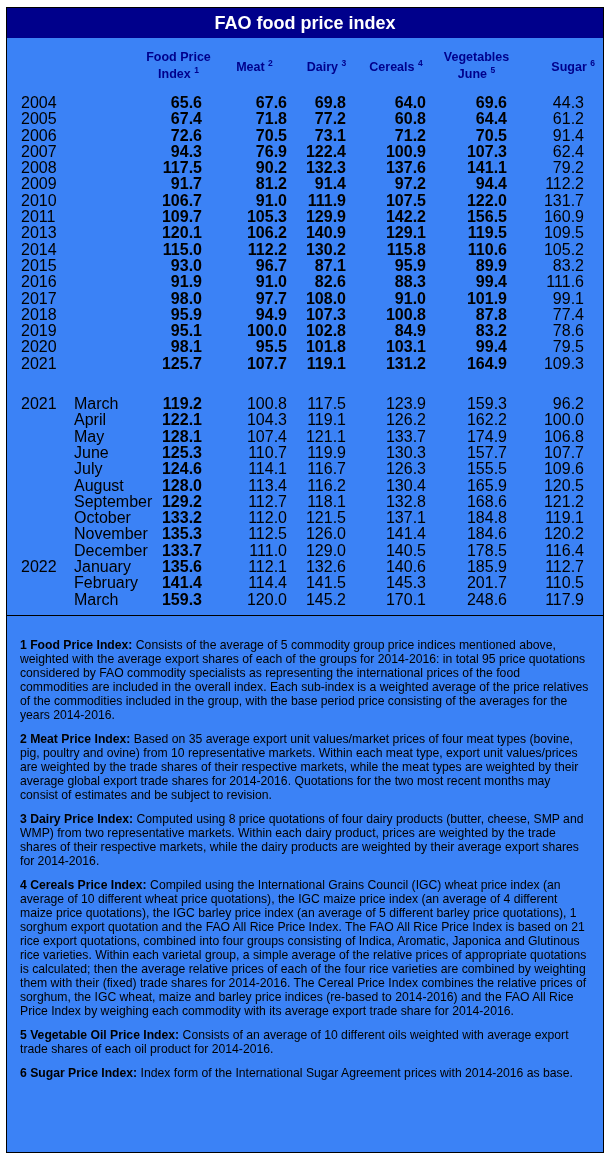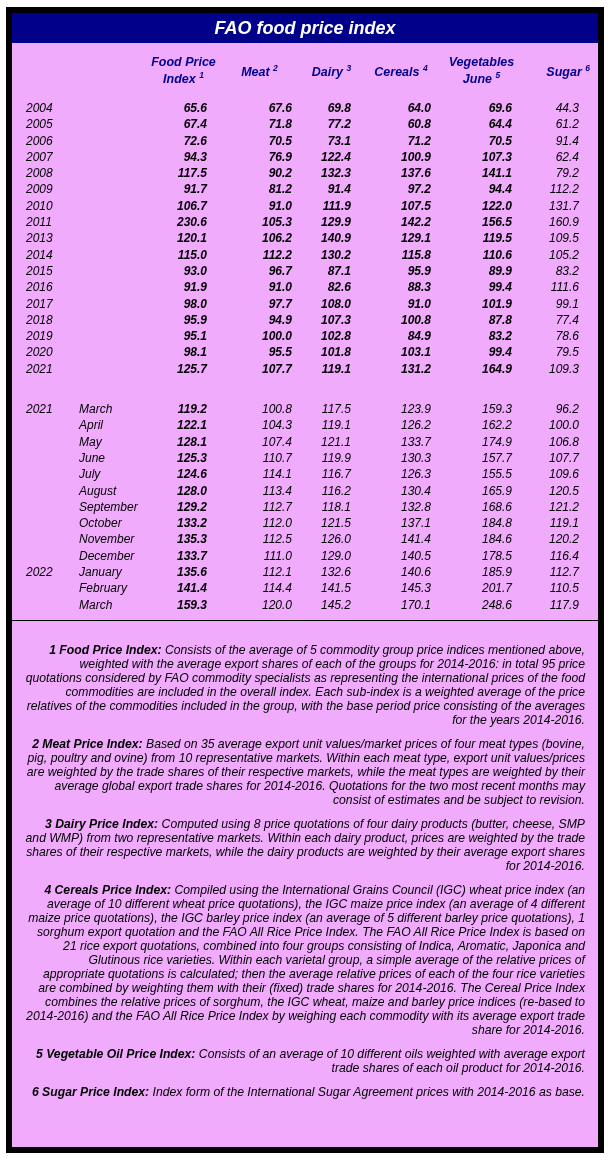--- a/index.html
+++ b/index.html
@@ -4,58 +4,58 @@
 <style>
   * { box-sizing: border-box; }
   html,body { margin:0; padding:0; }
   body {
     width:611px; height:1160px;
     background:#ffffff;
     font-family:"Liberation Sans", sans-serif;
     color:#000;
   }
   .sheet { width:611px; height:1160px; padding:7px 7px 7px 6px; }
-  .frame { border:6px solid #000000; height:100%; overflow:hidden; background:#f0abfc;font-style:italic; }
+  .frame { border:1px solid #000000; height:100%; overflow:hidden; background:#3b82f6; }
 
   .titlebar {
     height:30px; line-height:30px;
     text-align:center; font-weight:bold; font-size:18px;
   }
 
   .grid-cols {
     display:grid;
     grid-template-columns:60px 78px 67px 85px 59px 80px 81px 1fr;
   }
 
   .thead {
     height:57px; align-items:center;
     font-weight:bold; font-size:12.5px; line-height:1.22;
   }
   .th { text-align:center; white-space:nowrap; }
   .th .l { display:block; }
   .th sup { font-size:8.5px; }
   .th-sugar { padding-right:8px;text-align:right; }
 
-  .trow { height:16.3px; line-height:16.3px; font-size:12px; }
+  .trow { height:16.3px; line-height:16.3px; font-size:16px; }
   .cell { white-space:nowrap; overflow:visible; }
   .c-year  { padding-left:14px; }
   .c-month { padding-left:7px; }
   .c-fpi,.c-meat,.c-dairy,.c-cereals,.c-voils,.c-sugar { text-align:right; padding-right:10px; }
   .c-sugar { padding-right:19px; }
 
   .sec-annual .c-fpi, .sec-annual .c-meat, .sec-annual .c-dairy,
   .sec-annual .c-cereals, .sec-annual .c-voils { font-weight:bold; }
   .sec-monthly .c-fpi { font-weight:bold; }
 
   .block-gap { height:24px; }
   .pre-sep-gap { height:7px; }
   .separator { height:1px; background:#000; }
 
   .footnotes { padding:22px 13px 0 13px; font-size:12.2px; line-height:14px; }
-  .footnotes p { margin:0 0 10px 0;text-align:right; }
+  .footnotes p { margin:0 0 10px 0; }
   .fn-label { font-weight:bold; }
 </style>
 </head>
 <body>
 
 <div class="sheet">
   <div class="frame">
 
     <div class="titlebar" style="background: rgb(0, 0, 139); color: rgb(255, 255, 255);">
       <span>FAO food price index</span>
@@ -153,21 +153,21 @@
           <div class="cell c-fpi">106.7</div>
           <div class="cell c-meat">91.0</div>
           <div class="cell c-dairy">111.9</div>
           <div class="cell c-cereals">107.5</div>
           <div class="cell c-voils">122.0</div>
           <div class="cell c-sugar">131.7</div>
         </div>
         <div class="trow grid-cols">
           <div class="cell c-year">2011</div>
           <div class="cell c-month"></div>
-          <div class="cell c-fpi">230.6</div>
+          <div class="cell c-fpi">109.7</div>
           <div class="cell c-meat">105.3</div>
           <div class="cell c-dairy">129.9</div>
           <div class="cell c-cereals">142.2</div>
           <div class="cell c-voils">156.5</div>
           <div class="cell c-sugar">160.9</div>
         </div>
         <div class="trow grid-cols">
           <div class="cell c-year">2013</div>
           <div class="cell c-month"></div>
           <div class="cell c-fpi">120.1</div>

